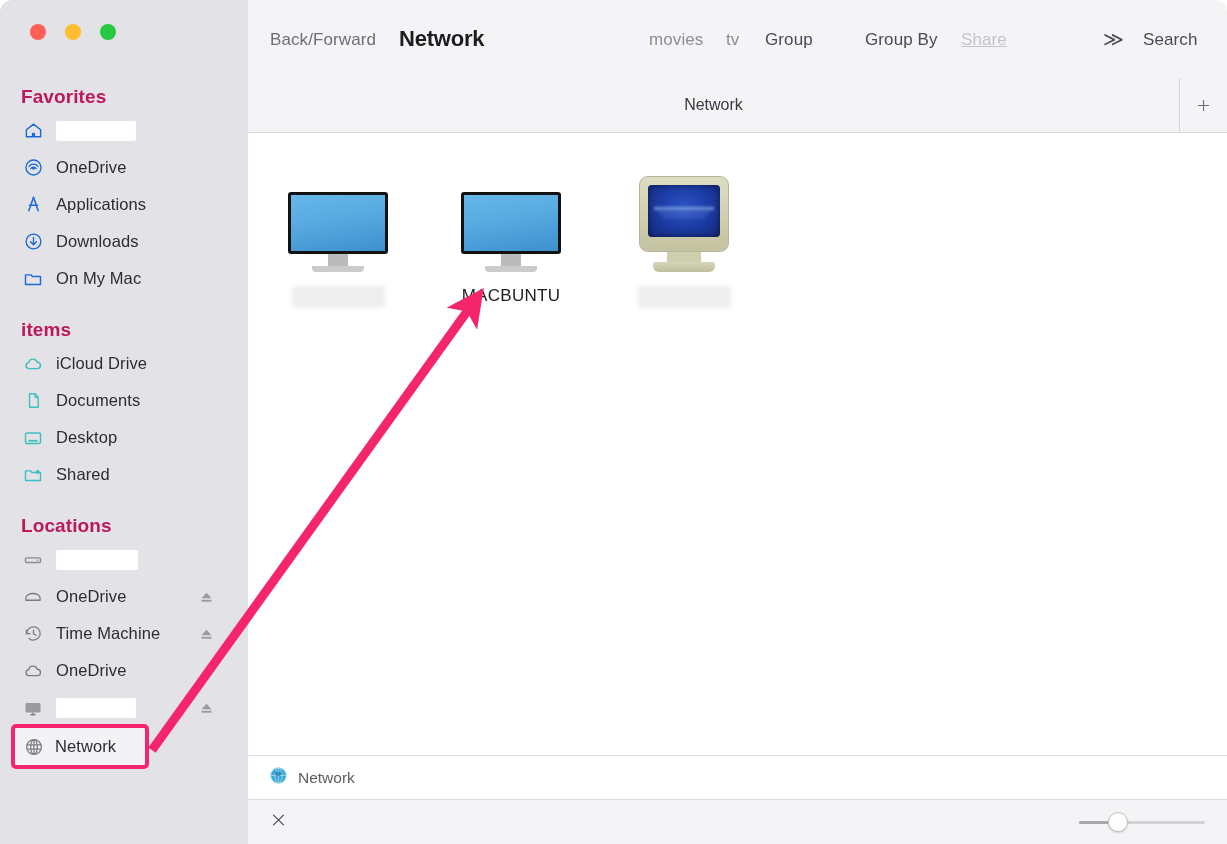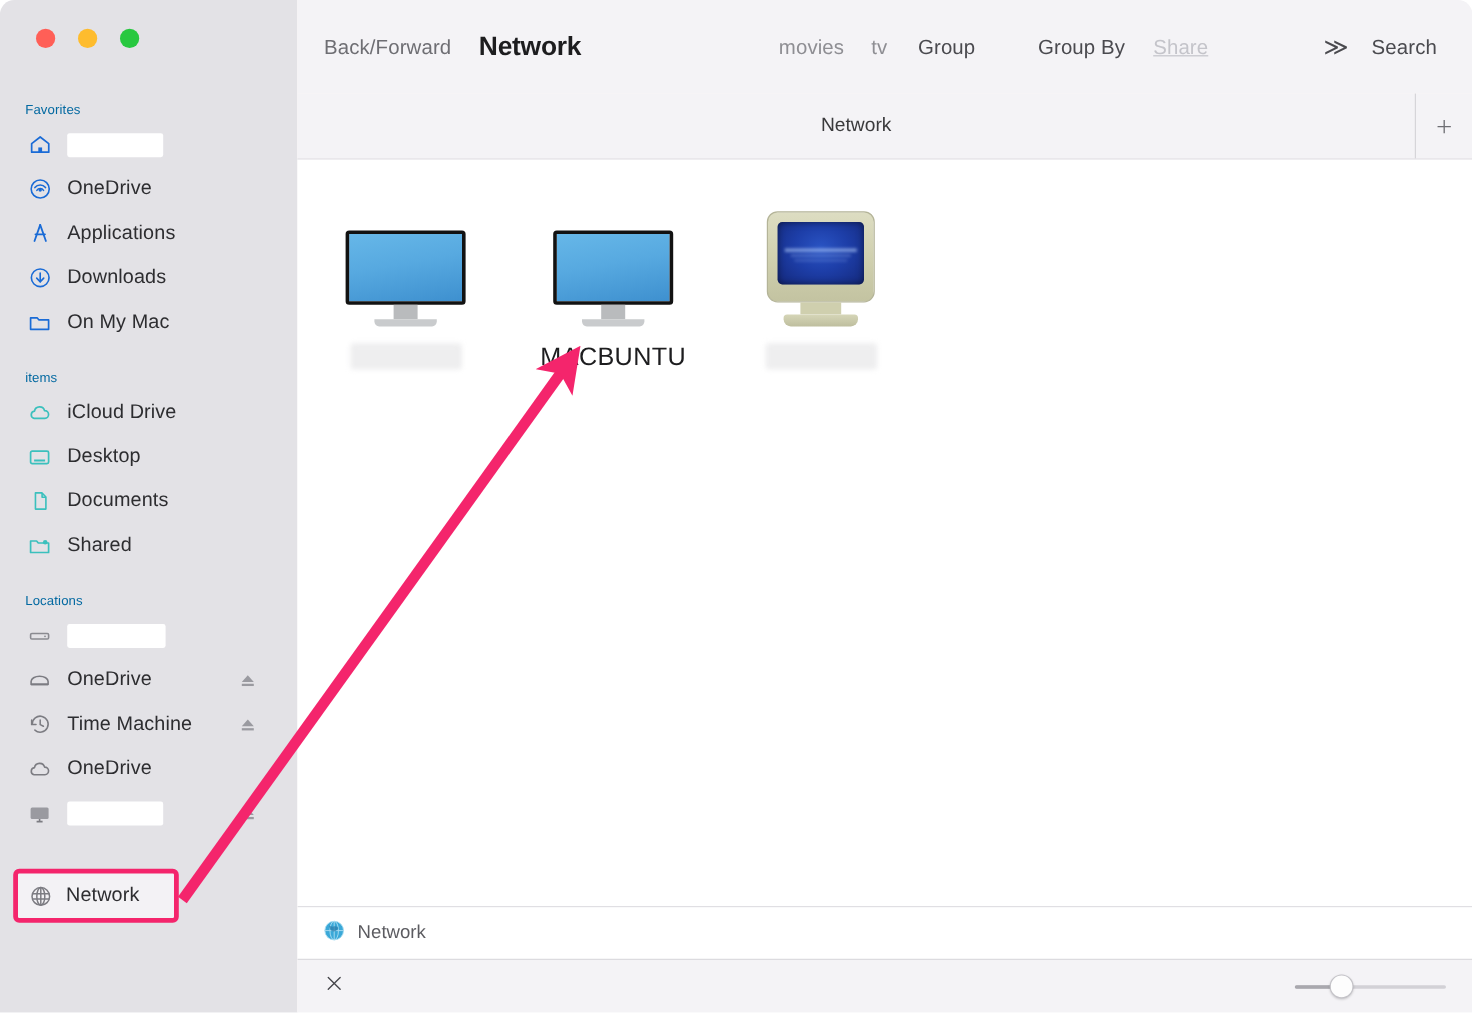--- a/index.html
+++ b/index.html
@@ -29,21 +29,21 @@
     position:relative;
     padding-top:0;
   }
   #traffic { position:absolute; left:30px; top:24px; display:flex; gap:19px; }
   .tl { width:16px; height:16px; border-radius:50%; }
   .tl.red{ background:#ff5f57; }
   .tl.yellow{ background:#febc2e; }
   .tl.green{ background:#28c840; }
 
   .sb-section {
-    font-size:11px; color:#0369a1; font-weight:400;
+    font-size:19px; color:#be185d; font-weight:700;
     padding:0 0 0 21px; margin-bottom:4px; letter-spacing:.1px;
   }
   #sidebar .group { margin-bottom:22px; }
   #fav-group { margin-top:86px; }
 
   .sb-item {
     height:37px; display:flex; align-items:center;
     padding-left:22px; padding-right:10px;
     position:relative;
   }
@@ -114,21 +114,21 @@
     border-left:1px solid #d6d5d9;
     background:#f4f3f6;
   }
 
   #content { flex:1; background:#ffffff; position:relative; overflow:hidden; }
   .grid-item {
     position:absolute; width:160px; text-align:center;
   }
   .item-icon-box { height:105px; display:flex; align-items:flex-end; justify-content:center; }
   .item-label {
-    margin-top:14px; font-size:21px; color:#1d1d1f;
+    margin-top:14px; font-size:17px; color:#1d1d1f;
     letter-spacing:.3px; display:inline-block;
   }
   .item-label.blur {
     background:#eeeeef; color:transparent; border-radius:3px;
     width:93px; height:22px; filter:blur(2px);
   }
 
   
   .lcd { position:relative; width:100px; }
   .lcd-screen {
@@ -276,36 +276,36 @@
         <span class="sb-icon">
           <svg width="20" height="20" viewBox="0 0 24 24" fill="none" stroke="#3bc0bd" stroke-width="1.7" stroke-linejoin="round">
             <path d="M6.5 17.5 A3.6 3.6 0 0 1 6.9 10.4 A5.2 5.2 0 0 1 17 9.9 A3.7 3.7 0 0 1 17.3 17.5 Z"></path>
           </svg>
         </span>
         <span class="sb-label">iCloud Drive</span>
       </div>
 
       <div class="sb-item">
         <span class="sb-icon">
+          <svg width="19" height="19" viewBox="0 0 24 24" fill="none" stroke="#3bc0bd" stroke-width="1.7" stroke-linejoin="round">
+            <path d="M7 3.5 H14 L18 7.8 V20.5 H7 Z"></path>
+              <path d="M14 3.5 V8 H18"></path>
+          </svg>
+        </span>
+        <span class="sb-label">Documents</span>
+      </div>
+
+      <div class="sb-item">
+        <span class="sb-icon">
           <svg width="20" height="20" viewBox="0 0 24 24" fill="none" stroke="#3bc0bd" stroke-width="1.7" stroke-linejoin="round">
             <rect x="3" y="6" width="18" height="12.5" rx="1.6"></rect>
               <path d="M6.5 15.3 H17.5" stroke-width="2.1"></path>
           </svg>
         </span>
         <span class="sb-label">Desktop</span>
-      </div>
-
-      <div class="sb-item">
-        <span class="sb-icon">
-          <svg width="19" height="19" viewBox="0 0 24 24" fill="none" stroke="#3bc0bd" stroke-width="1.7" stroke-linejoin="round">
-            <path d="M7 3.5 H14 L18 7.8 V20.5 H7 Z"></path>
-              <path d="M14 3.5 V8 H18"></path>
-          </svg>
-        </span>
-        <span class="sb-label">Documents</span>
       </div>
 
       <div class="sb-item">
         <span class="sb-icon">
           <svg width="20" height="20" viewBox="0 0 24 24" fill="none" stroke="#3bc0bd" stroke-width="1.7" stroke-linejoin="round">
             <path d="M3 7 H9 L10.7 9 H21 V18.5 H3 Z"></path>
               <circle cx="17.6" cy="8.2" r="2.3" fill="#3bc0bd" stroke="none"></circle>
           </svg>
         </span>
         <span class="sb-label">Shared</span>

